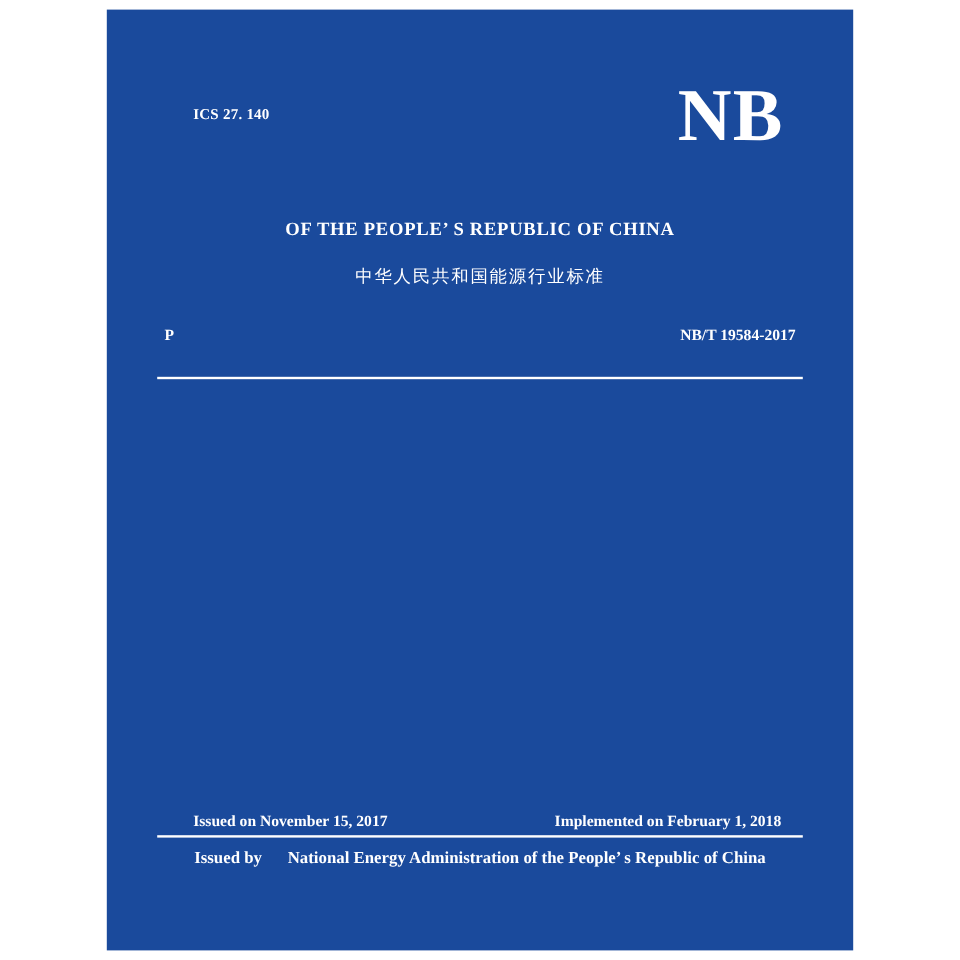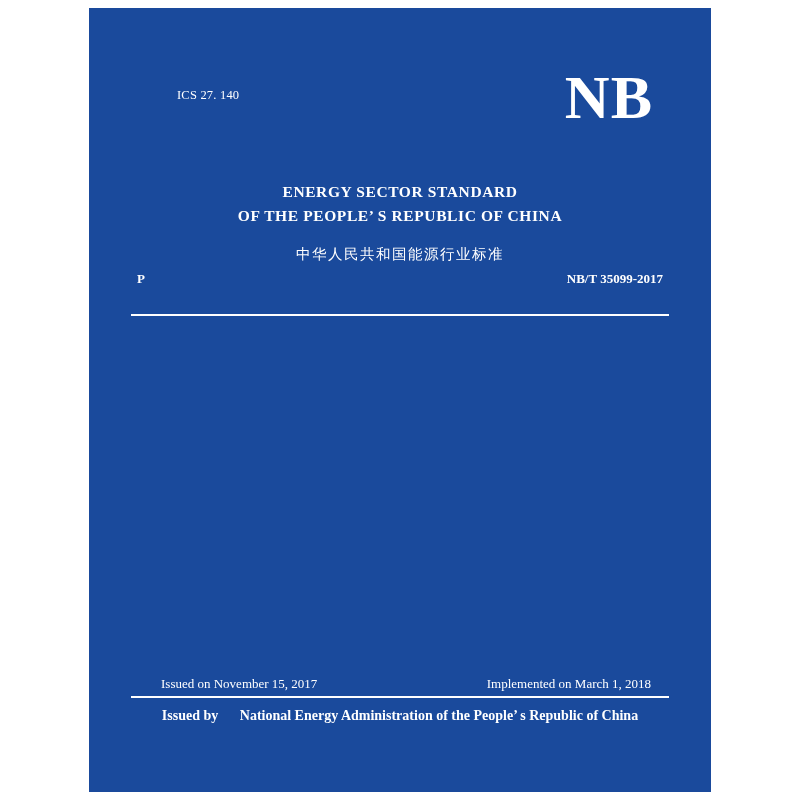--- a/index.html
+++ b/index.html
@@ -26,24 +26,24 @@
     width: 622px;
     height: 784px;
     background: #1a4a9c;
     color: #ffffff;
     box-sizing: border-box;
   }
 
   
   .ident {
     position: absolute;
-    left: 88px;
+    left: 72px;
     top: 78px;
     font-size: 12.5px;
-    font-weight: normal;
+    font-weight: bold;
     line-height: 1.55;
     letter-spacing: 0.2px;
   }
   .ident div { white-space: pre; }
 
   
   .nb-logo {
     position: absolute;
     right: 58px;
     top: 58px;
@@ -125,21 +125,21 @@
 
   
   .dates-row {
     position: absolute;
     left: 72px;
     right: 60px;
     top: 668px;
     display: flex;
     justify-content: space-between;
     font-size: 13px;
-    font-weight: normal;
+    font-weight: bold;
   }
 
   
   .issuer {
     position: absolute;
     left: 0;
     right: 0;
     top: 700px;
     text-align: center;
     font-size: 14px;
@@ -153,36 +153,35 @@
 <div class="page">
   <div class="cover">
 
     <div class="ident">
       <div>ICS 27. 140</div>
     </div>
 
     <div class="nb-logo">NB</div>
 
     <div class="headings">
-      <div class="en1">ENERGY SECTOR STANDARD</div>
       <div class="en2">OF THE PEOPLE’ S REPUBLIC OF CHINA</div>
       <div class="cn">中华人民共和国能源行业标准</div>
     </div>
 
     <div class="code-row">
       <div>P</div>
-      <div>NB/T 35099-2017</div>
+      <div>NB/T 19584-2017</div>
     </div>
 
     <div class="rule rule-top"></div>
 
 
     <div class="dates-row">
       <div>Issued on November 15, 2017</div>
-      <div>Implemented on March 1, 2018</div>
+      <div>Implemented on February 1, 2018</div>
     </div>
 
     <div class="rule rule-bottom"></div>
 
     <div class="issuer">
       <span class="by">Issued by</span>
       <span>National Energy Administration of the People’ s Republic of China</span>
     </div>
 
   </div>

